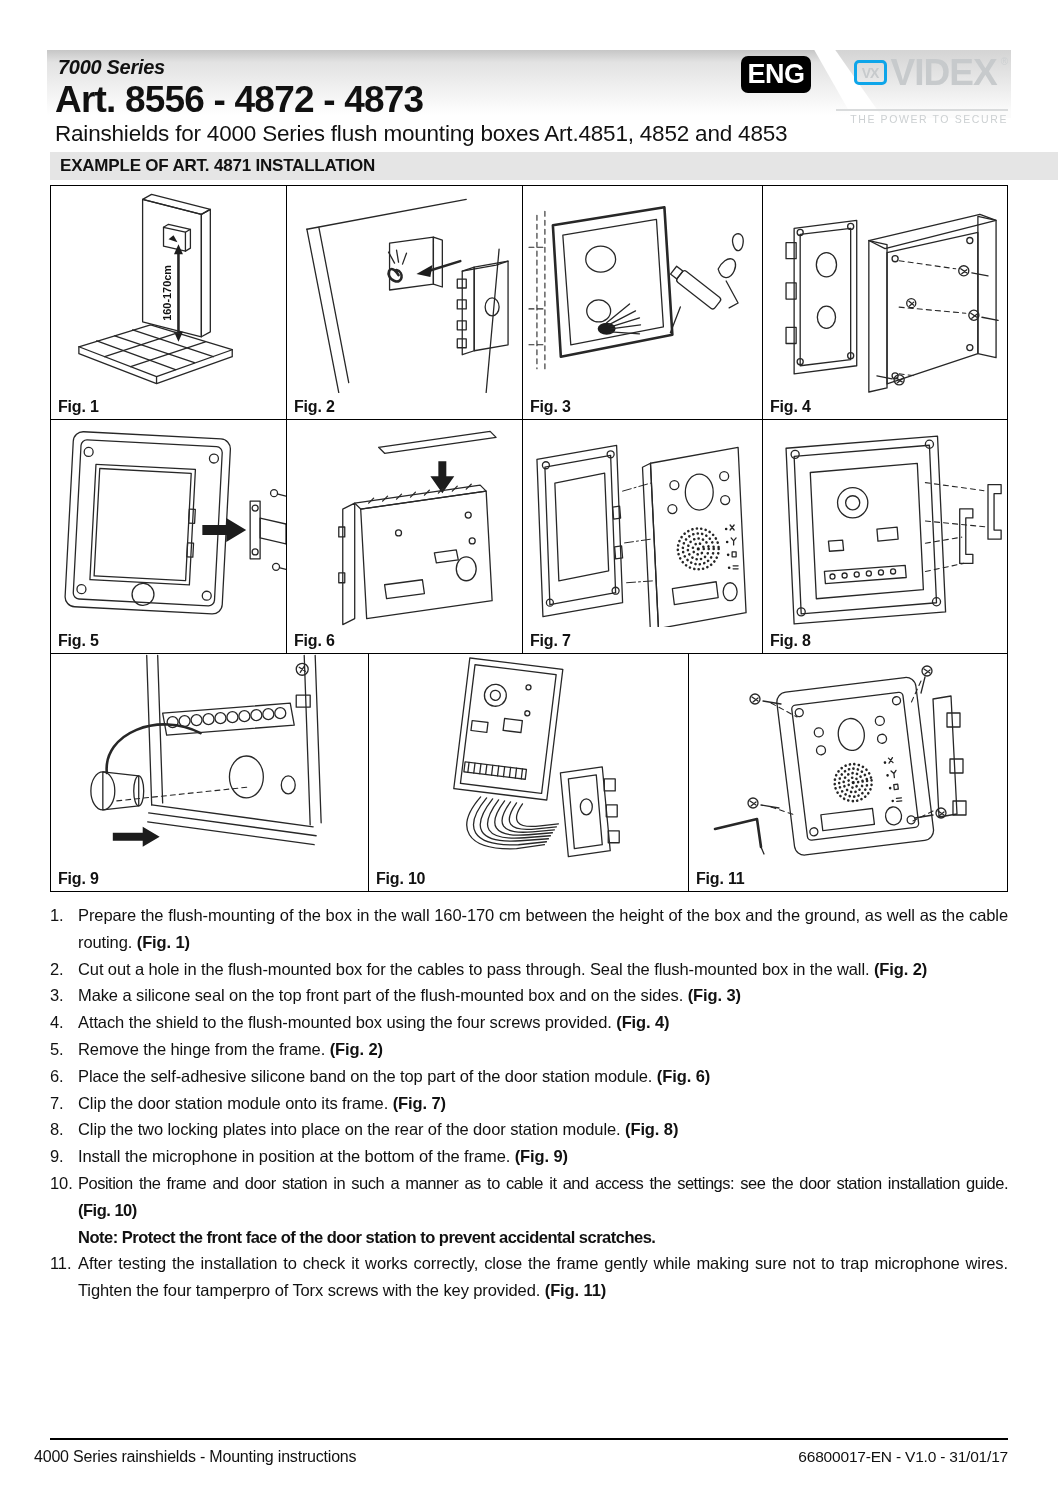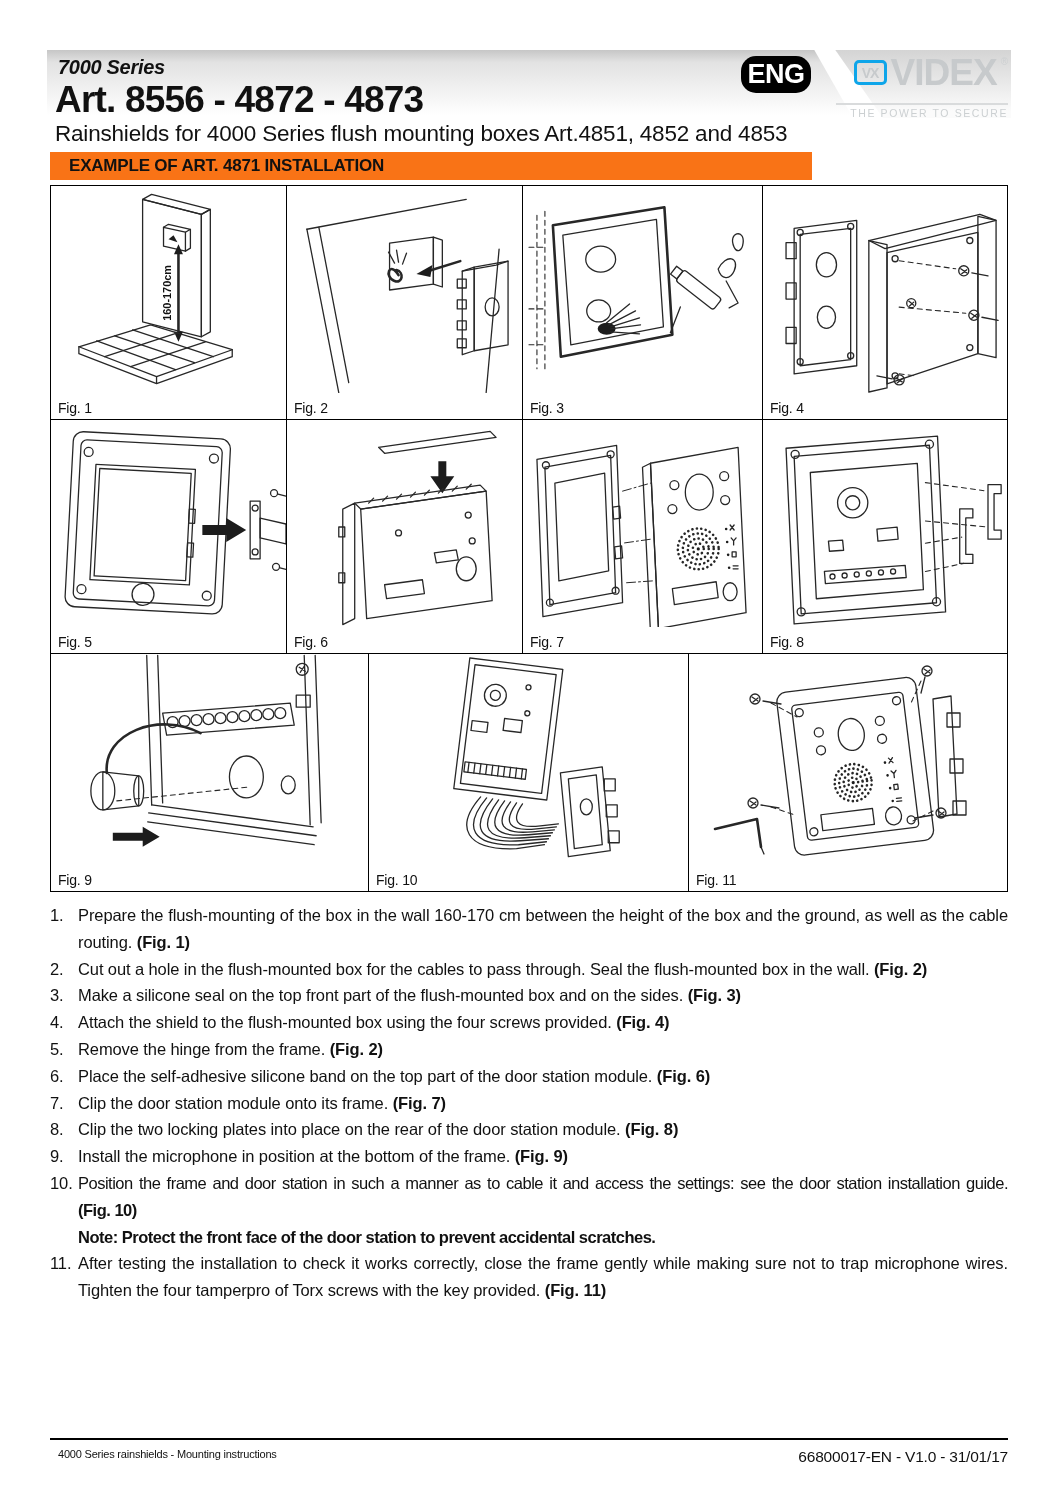--- a/index.html
+++ b/index.html
@@ -11,44 +11,44 @@
   .band { position:absolute; left:47px; top:50px; width:806px; height:68px;
           background:linear-gradient(#c6c6c6 0%, #e2e2e2 18%, #ffffff 96%);
           clip-path:polygon(0 0, 95.2% 0, 100% 100%, 0 100%); }
   .logo-block { position:absolute; top:50px; left:828px; width:183px; height:68px;
           background:linear-gradient(#d4d4d4 0%, #fbfbfb 90%);
           clip-path:polygon(4% 0, 100% 0, 100% 100%, 30% 100%); }
   .series { position:absolute; left:58px; top:56px; font-size:20px; font-weight:700; font-style:italic; letter-spacing:-0.3px; }
   .title  { position:absolute; left:55px; top:79px; font-size:37px; font-weight:800; letter-spacing:-0.8px; }
   .subtitle { position:absolute; left:55px; top:121px; font-size:22.5px; font-weight:400; letter-spacing:-0.2px; }
   .eng-badge { position:absolute; left:741px; top:56px; width:70px; height:37px; background:#000;
-          border-radius:15px; color:#fff; font-size:27px; font-weight:800; display:flex;
+          border-radius:7px; color:#fff; font-size:27px; font-weight:800; display:flex;
           align-items:center; justify-content:center; letter-spacing:-0.5px; }
   .videx { position:absolute; left:836px; top:54px; width:172px; text-align:right; }
   .videx-row { display:flex; align-items:center; justify-content:flex-end; gap:4px; }
   .vx-box { width:33px; height:25px; border:3px solid #0ea5e9; border-radius:5px; color:#c7cacc;
           font-weight:800; font-size:14px; display:flex; align-items:center; justify-content:center; letter-spacing:-1px; }
   .videx-word { font-size:37px; font-weight:800; color:#c7cacc; letter-spacing:-1px; line-height:1; }
   .videx-reg { font-size:10px; color:#cdd0d2; align-self:flex-start; margin-top:2px; }
-  .tagline { border-top:2px solid #d9dbdc; margin-top:12px; padding-top:2px;
+  .tagline { border-top:2px solid #d9dbdc; margin-top:18px; padding-top:2px;
           font-size:10.5px; letter-spacing:1.6px; color:#ccd0d2; font-weight:400; }
 
-  .section-bar { position:absolute; left:50px; top:152px; width:762px; height:28px; background:#f97316;
-          font-size:17px; font-weight:800; line-height:28px; padding-left:19px; letter-spacing:-0.2px; }
+  .section-bar { position:absolute; left:50px; top:152px; width:1009px; height:28px; background:#e5e5e5;
+          font-size:17px; font-weight:800; line-height:28px; padding-left:10px; letter-spacing:-0.2px; }
 
   
   .grid { position:absolute; left:50px; top:185px; width:958px; border:1.6px solid #000; background:#fff; }
   .grow { display:flex; }
   .grow + .grow { border-top:1.6px solid #000; }
   .cell { position:relative; height:233px; border-right:1.6px solid #000; }
   .cell:last-child { border-right:none; }
   .r3 .cell { height:237px; }
   .w1 { width:236px; } .w2 { width:236px; } .w3 { width:240px; } .w4 { flex:1; }
   .v1 { width:318px; } .v2 { width:320px; } .v3 { flex:1; }
-  .figlabel { position:absolute; left:7px; bottom:3px; font-size:14px; font-weight:400; letter-spacing:-0.2px; }
+  .figlabel { position:absolute; left:7px; bottom:3px; font-size:16px; font-weight:700; letter-spacing:-0.2px; }
   .fig { position:absolute; left:0; top:0; width:100%; height:calc(100% - 26px); }
   .fig path,.fig rect,.fig circle,.fig ellipse,.fig line,.fig polyline {
         stroke:#272727; stroke-width:1.3; fill:none; stroke-linecap:round; stroke-linejoin:round; }
   .fw { fill:#ffffff; } .fl { fill:#eaeaea; }
   .solid { fill:#1c1c1c !important; stroke:none !important; }
   .thick { stroke-width:2.6 !important; }
   .dash { stroke-dasharray:5 4; stroke-width:1.1 !important; }
   .dd { stroke-dasharray:9 3 2 3; stroke-width:1 !important; }
   .dotring { stroke-width:2.6 !important; stroke-dasharray:0.1 4.4; }
   .fig text { fill:#111; stroke:none; font-weight:700; font-size:11px; font-family:"Liberation Sans",sans-serif; }
@@ -57,21 +57,21 @@
   .instructions { position:absolute; left:50px; top:902px; width:958px; font-size:16.5px; line-height:26.8px; letter-spacing:-0.1px; }
   .ins { display:flex; }
   .ins .num { flex:0 0 28px; }
   .ins .body { flex:1; text-align:justify; }
   .figref { font-weight:800; white-space:nowrap; }
   .note { display:block; font-weight:800; }
   .tight { letter-spacing:-0.5px; }
 
   
   .footline { position:absolute; left:50px; width:958px; top:1438px; border-top:2px solid #000; }
-  .footer-left { position:absolute; left:58px; top:1448px; font-size:11px; letter-spacing:-0.2px; }
+  .footer-left { position:absolute; left:34px; top:1448px; font-size:16px; letter-spacing:-0.2px; }
   .footer-right { position:absolute; right:50px; top:1448px; font-size:15.5px; letter-spacing:-0.2px;text-align:right; }
 </style>
 </head>
 <body>
 
 <div class="page">
 
   <div class="band"></div>
   <div class="logo-block"></div>
   <div class="series">7000 Series</div>

